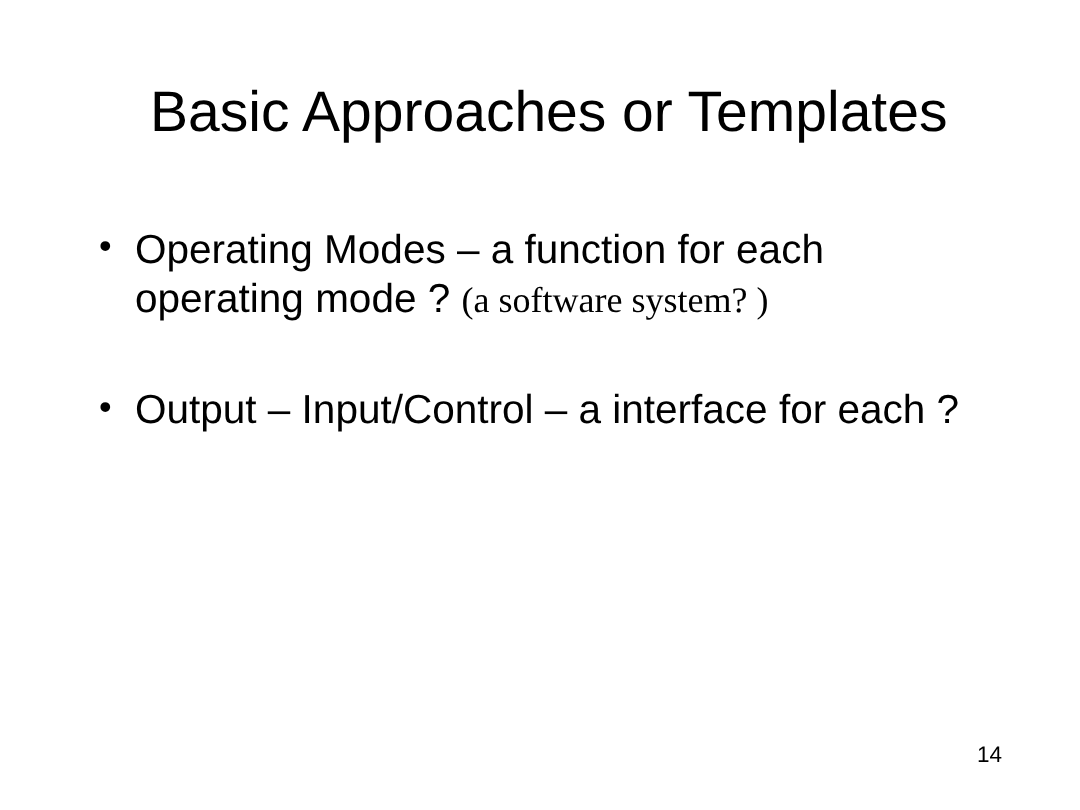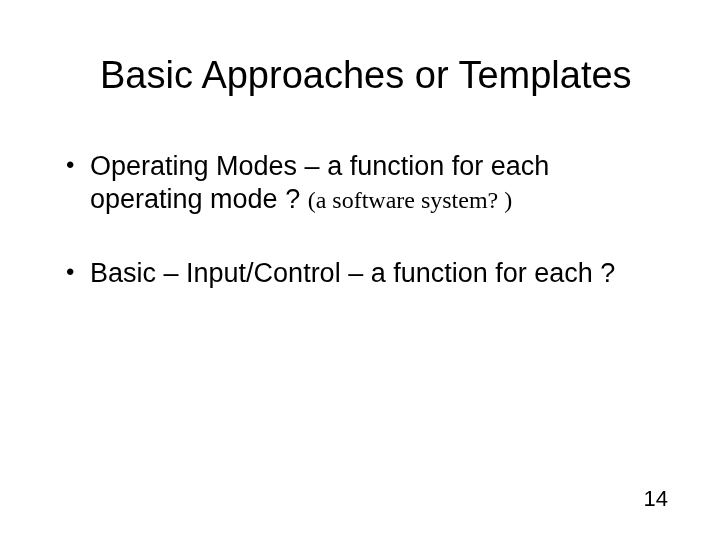--- a/index.html
+++ b/index.html
@@ -56,32 +56,32 @@
       content: "–";
       position: absolute;
       left: 4px;
       top: 0;
       font-size: 24px;
     }
     .page-number {
       position: absolute;
       bottom: 28px;
       right: 52px;
-      font-size: 22px;
+      font-size: 15px;
     }
   </style>
 </head>
 <body>
 
 <h1 class="title">Basic Approaches or Templates</h1>
 
 <ul class="bullets">
   <li>
     <span>Operating Modes – a function for each operating mode ? </span><span class="paren">(a software system? )</span>
   </li>
   <li>
-    <span>Basic – Input/Control – a function for each ?</span>
+    <span>Output – Input/Control – a interface for each ?</span>
     <ul class="sub-bullets">
     </ul>
   </li>
 </ul>
 
 <div class="page-number">14</div>
 
 </body></html>

